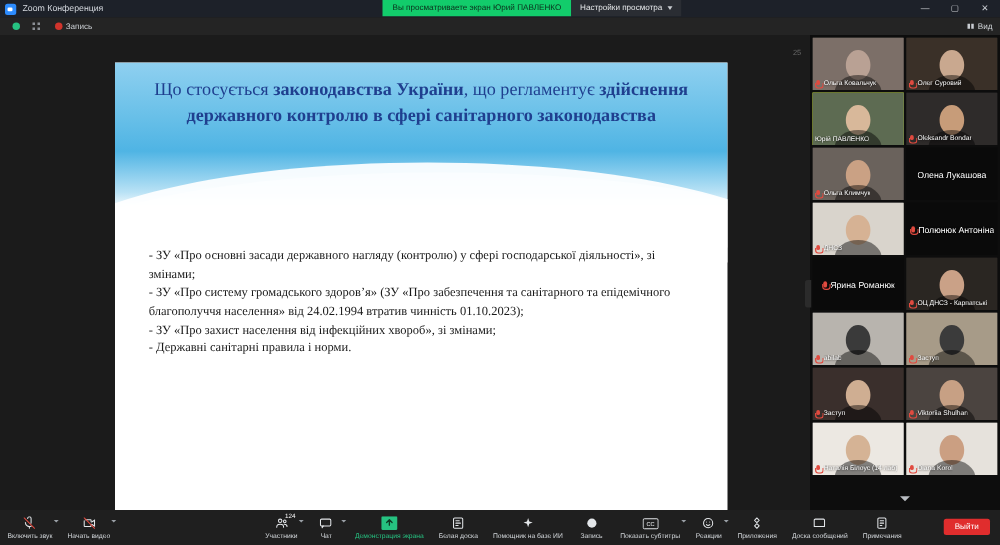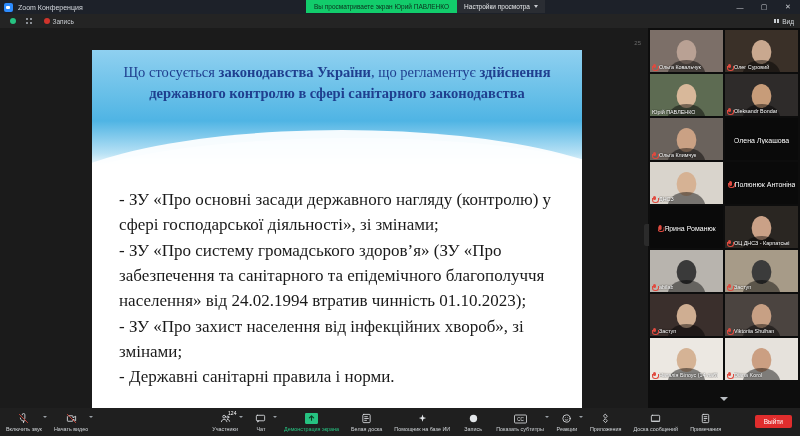--- a/index.html
+++ b/index.html
@@ -87,22 +87,22 @@
     content: ""; position: absolute; left: -40px; bottom: -30px; width: 600px; height: 60px;
     background: rgba(255,255,255,.45); border-radius: 50% 50% 0 0 / 100% 100% 0 0;
   }
   .slide-title {
     position: absolute; left: 22px; top: 12px; width: 446px;
     text-align: center; font-family: "Liberation Serif", serif;
     font-size: 14.5px; line-height: 1.42; color: #1f3f8f; z-index: 3;
   }
   .slide-title b { font-weight: bold; }
   .slide-body {
-    position: absolute; left: 27px; top: 137px; width: 440px;
-    font-family: "Liberation Serif", serif; font-size: 17px;
+    position: absolute; left: 27px; top: 148px; width: 440px;
+    font-family: "Liberation Serif", serif; font-size: 10px;
     line-height: 1.49; color: #1a1a1a; white-space: pre-wrap;
   }
   .stage-mark { position: absolute; right: 7px; top: 12px; font-size: 6px; color: #6a6a6a; }
 
   
   .strip {
     position: absolute; left: 648px; top: 28px; width: 152px; height: 380px;
     background: #0d0d0d; padding: 2px 2px 0 2px;
   }
   .tiles { display: grid; grid-template-columns: 1fr 1fr; gap: 2px; }

